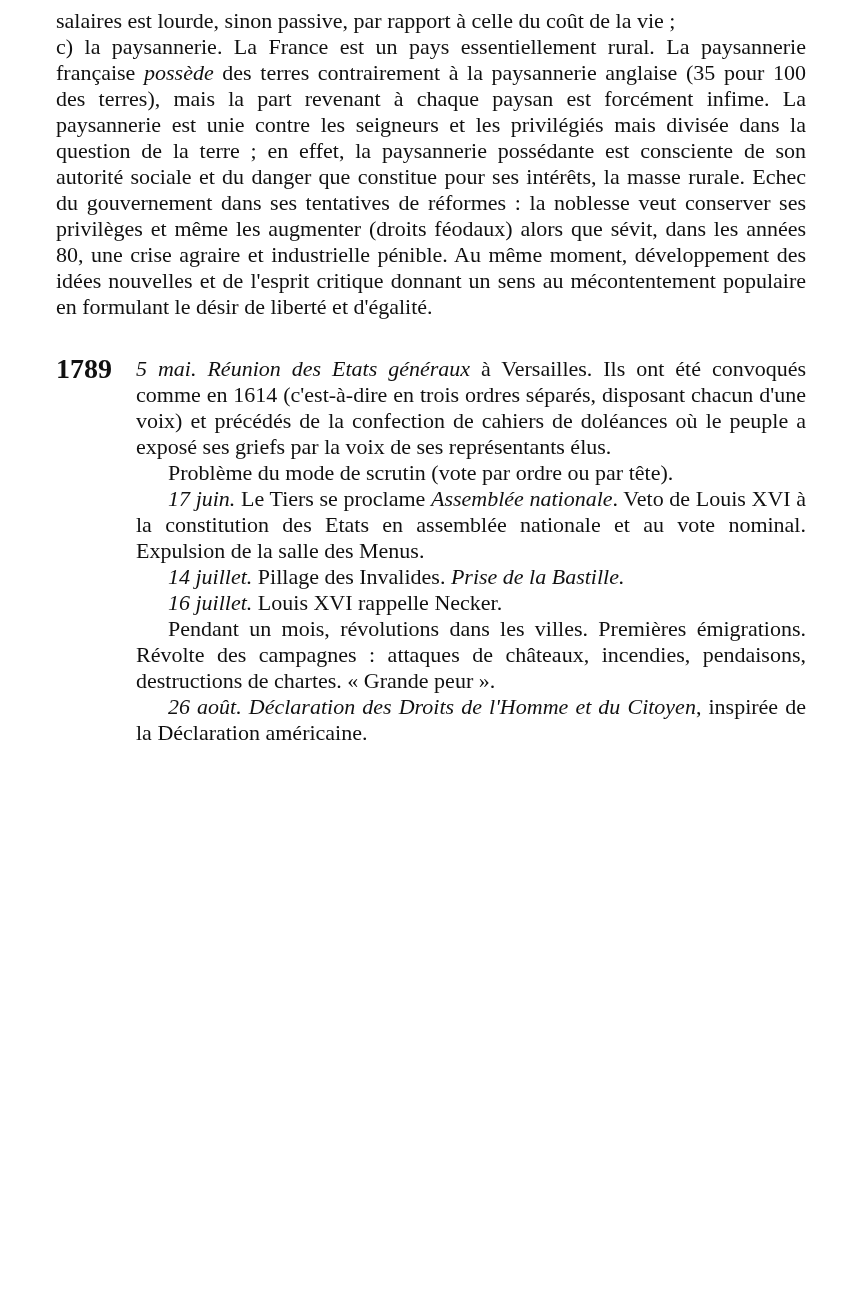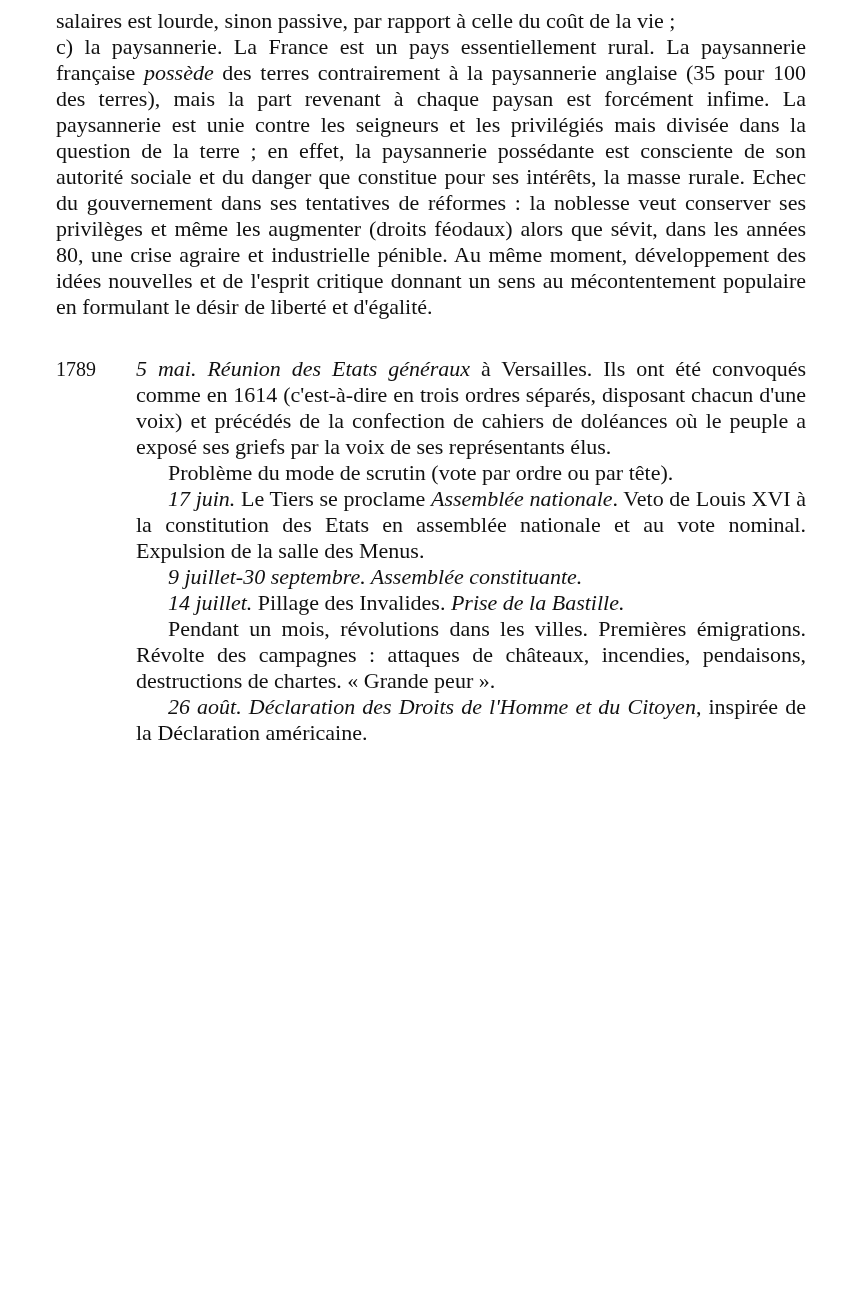--- a/index.html
+++ b/index.html
@@ -14,21 +14,21 @@
     text-align: justify;
   }
   .page p { margin: 0; }
   .intro { }
   .entry {
     position: relative; margin-top: 36px;
     padding-left: 80px;
   }
   .year {
     position: absolute; left: 0; top: 0;
-    font-weight: normal; font-size: 20px;
+    font-weight: bold; font-size: 28px;
   }
   .entry p.indent { text-indent: 32px; }
   i { font-style: italic; }
 </style>
 </head>
 <body>
 
 <div class="page">
   <div class="intro">
     <p>salaires est lourde, sinon passive, par rapport à celle du coût de la vie ;</p>
@@ -38,25 +38,25 @@
   <div class="entry">
     <span class="year">1789</span>
 
     <p><i>5 mai.</i><i> Réunion des Etats généraux</i><span> à Versailles. Ils ont été convoqués comme en 1614 (c'est-à-dire en trois ordres séparés, disposant chacun d'une voix) et précédés de la confection de cahiers de doléances où le peuple a exposé ses griefs par la voix de ses représentants élus.</span></p>
 
     <p class="indent">Problème du mode de scrutin (vote par ordre ou par tête).</p>
 
     <p class="indent"><i>17 juin.</i><span> Le Tiers se proclame </span><i>Assemblée nationale</i><span>. Veto de Louis XVI à la constitution des Etats en assemblée nationale et au vote nominal. Expulsion de la salle des Menus.</span></p>
 
 
-    <p class="indent"><i>9 juillet-30 septembre.</i><i> Assemblée constituante.</i></p>
 
 
     <p class="indent"><i>14 juillet.</i><span> Pillage des Invalides. </span><i>Prise de la Bastille.</i></p>
 
+    <p class="indent"><i>16 juillet.</i><span> Louis XVI rappelle Necker.</span></p>
 
     <p class="indent">Pendant un mois, révolutions dans les villes. Premières émigrations. Révolte des campagnes : attaques de châteaux, incendies, pendaisons, destructions de chartes. « Grande peur ».</p>
 
 
     <p class="indent"><i>26 août.</i><i> Déclaration des Droits de l'Homme et du Citoyen</i><span>, inspirée de la Déclaration américaine.</span></p>
 
   </div>
 </div>
 
 </body></html>

